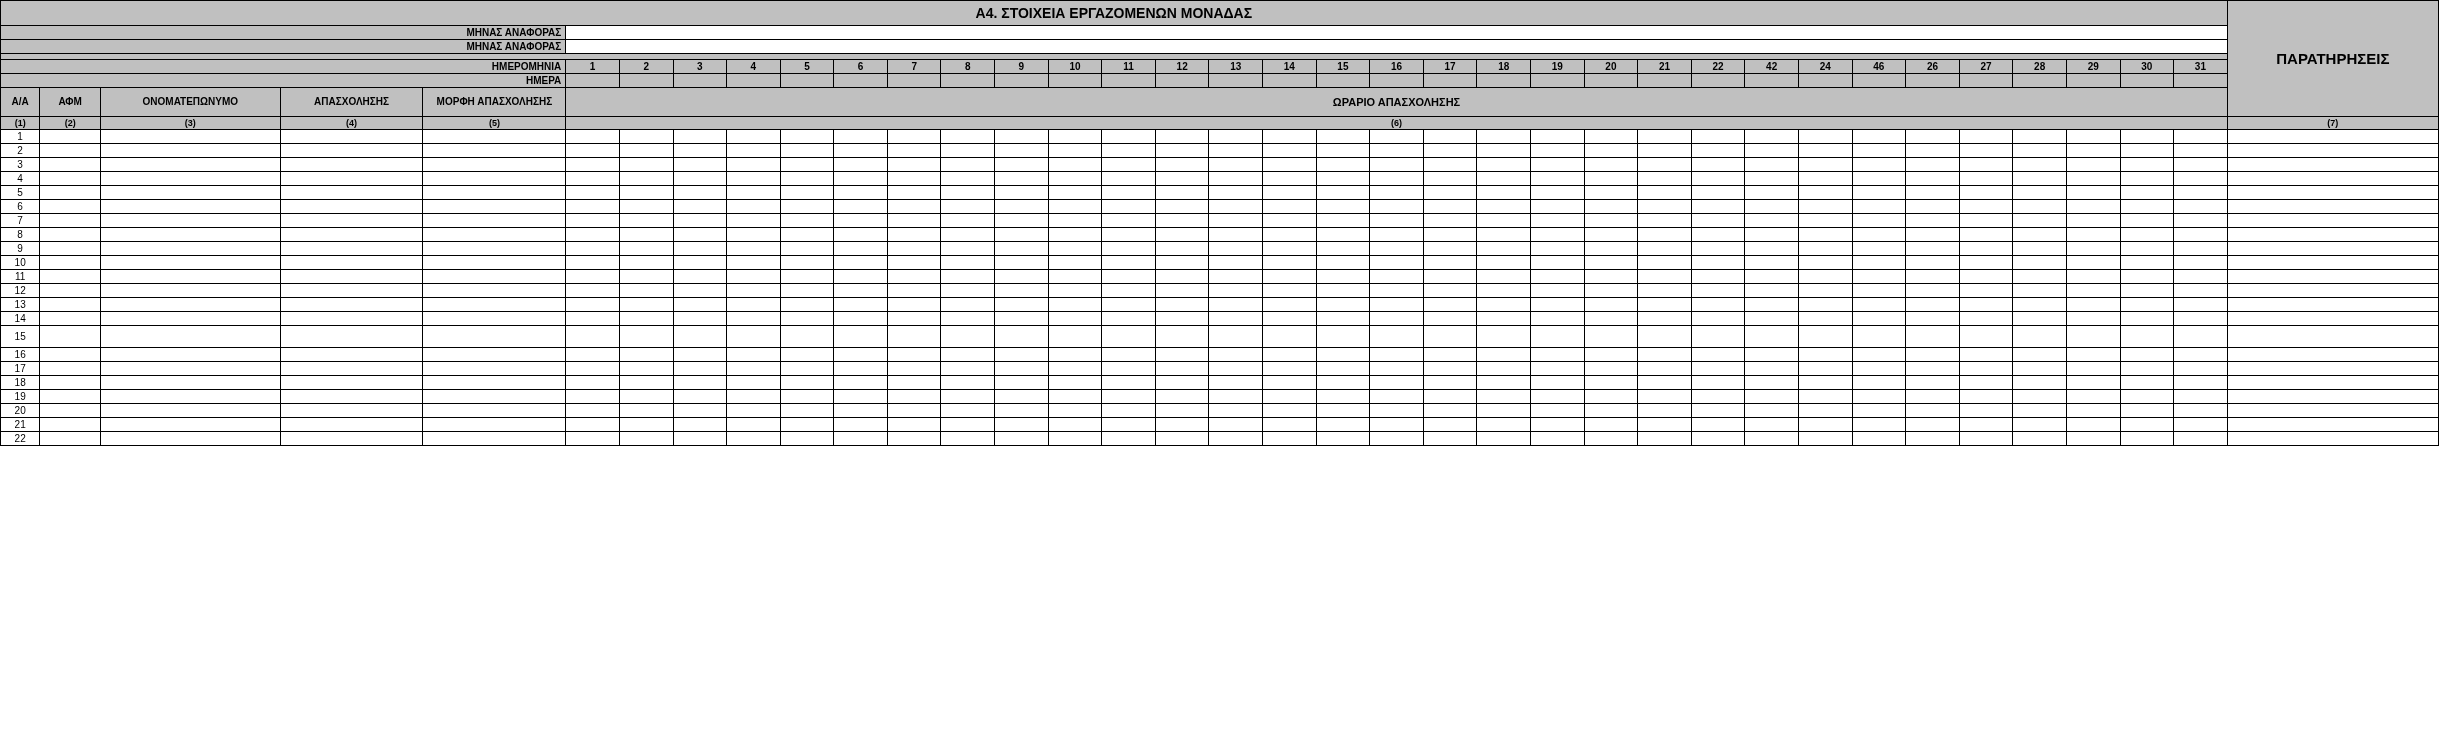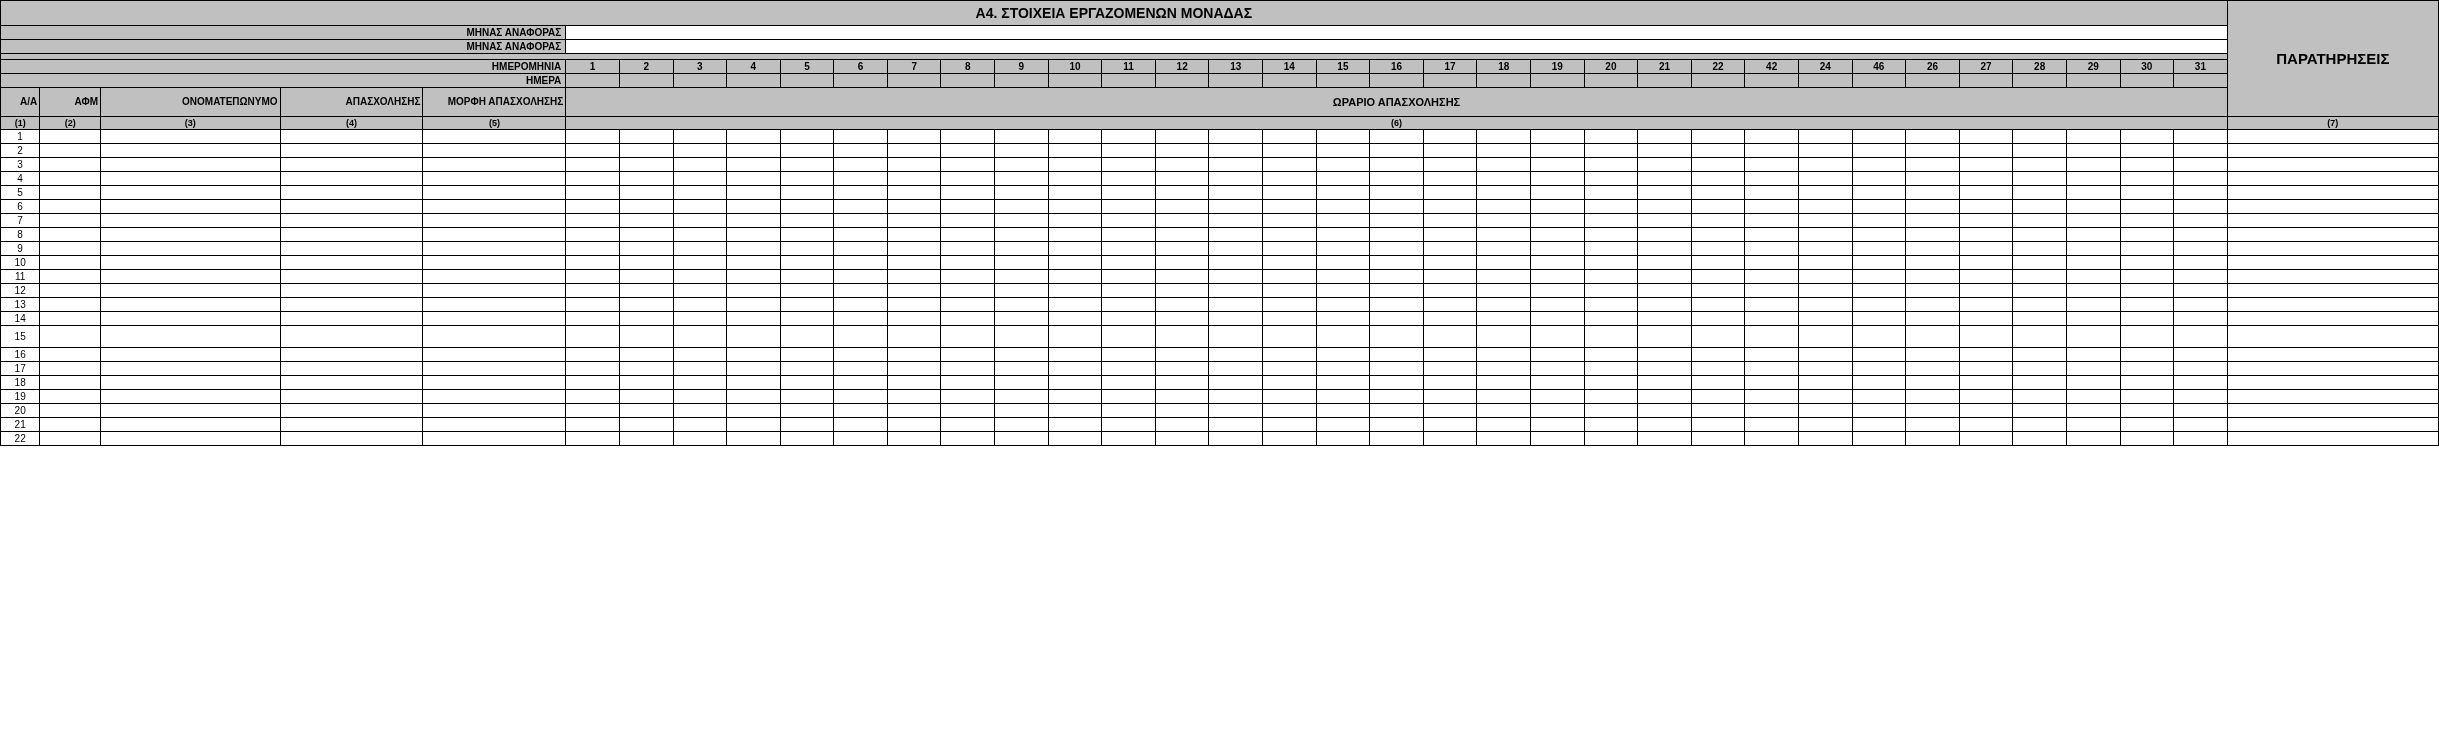--- a/index.html
+++ b/index.html
@@ -9,21 +9,21 @@
     .hdr { background: #c0c0c0; font-weight: bold; }
     .hdr-title { font-size: 14px; padding: 4px; }
     .hdr-label { text-align: right; padding-right: 4px; }
     .white-cell { background: #fff; }
     .col-num { font-size: 9px; }
     .data-row td { height: 14px; background: #fff; }
     .data-row td.row-num { font-weight: normal; }
     .row-15 td { height: 22px; }
     .schedule-hdr { font-size: 11px; font-weight: bold; padding: 8px; }
     .notes-hdr { font-size: 15px; font-weight: bold; }
-    .multi-hdr { font-size: 10px; padding: 6px 2px; line-height: 1.2; text-align: right; }
+    .multi-hdr { font-size: 10px; padding: 6px 2px; line-height: 1.2; }
   </style>
 </head>
 <body>
 
 <table>
   <colgroup>
     <col style="width:22px">
     <col style="width:34px">
     <col style="width:95px">
     <col style="width:60px">

